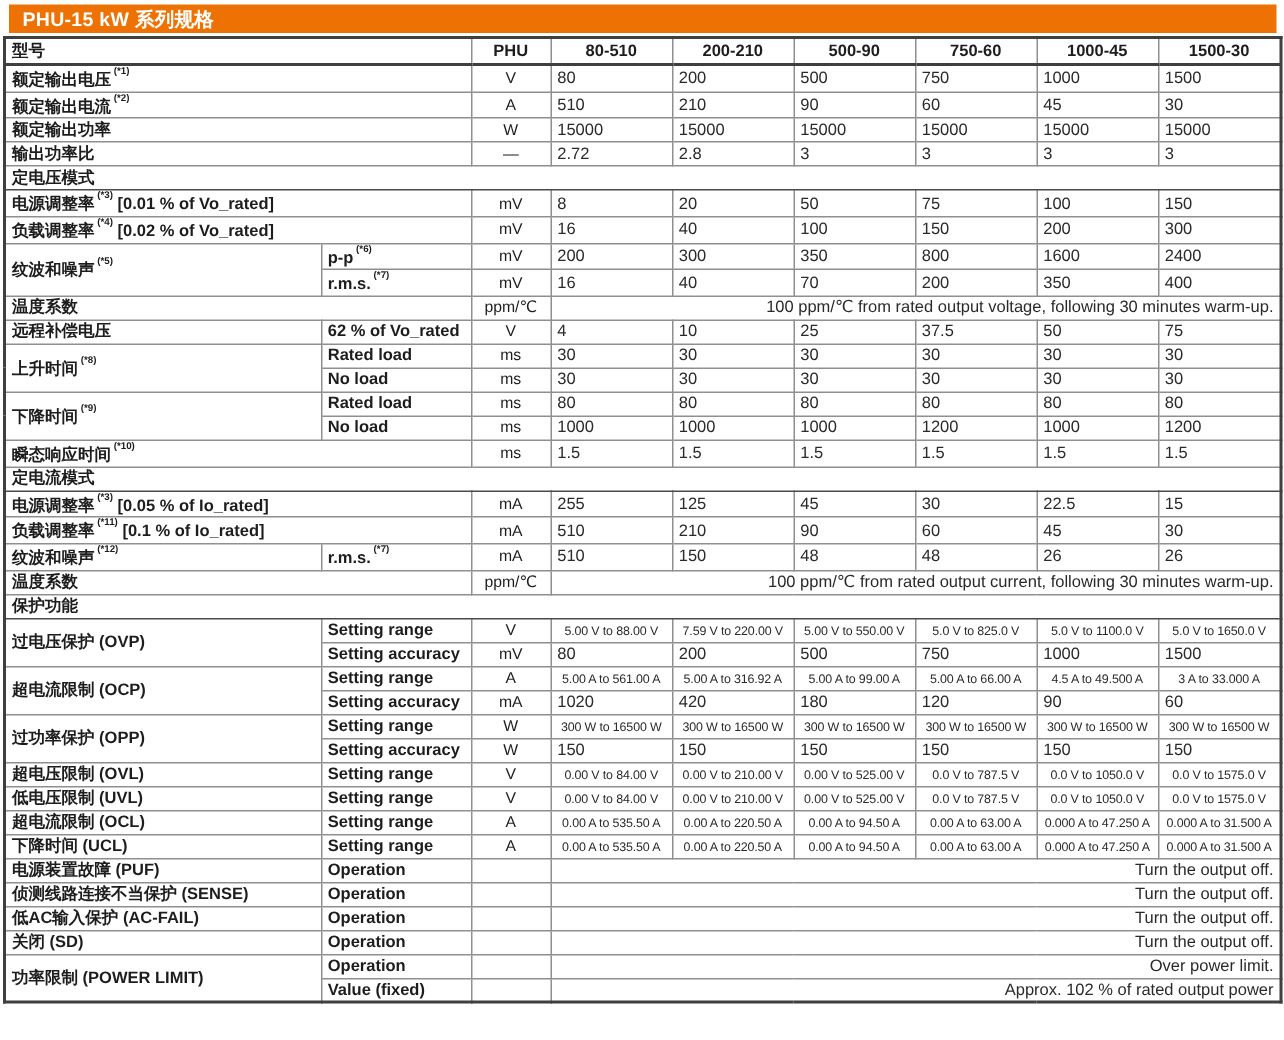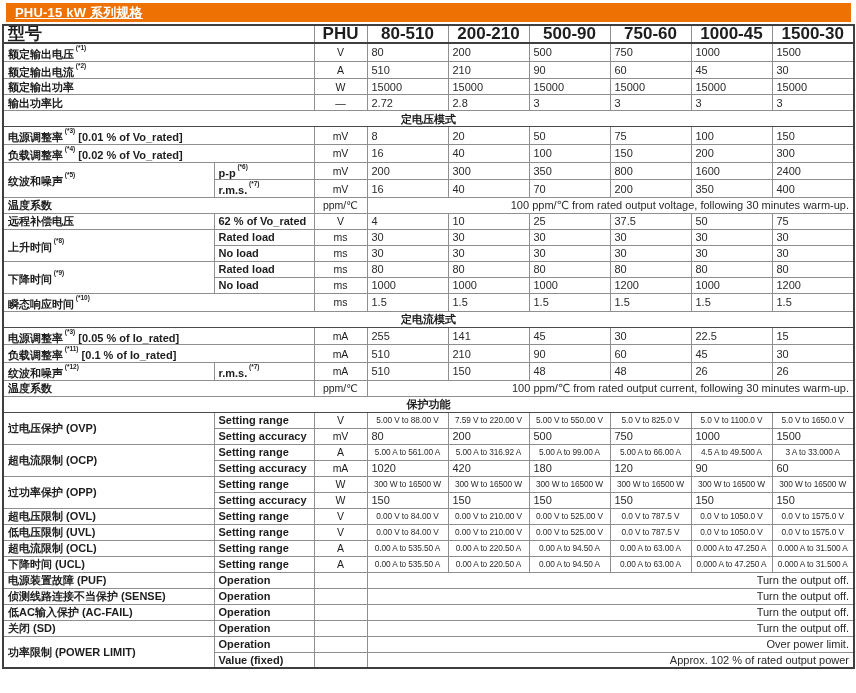--- a/index.html
+++ b/index.html
@@ -19,41 +19,41 @@
     border-collapse:collapse; table-layout:fixed;
     border:2px solid #3f3f3f;
   }
   th, td {
     border:1px solid #8f8f8f;
     height:16px; line-height:14px;
     padding:0 4px; overflow:hidden; white-space:nowrap;
     font-size:11px; color:#1d1d1d; vertical-align:middle;
   }
   thead th {
-    font-weight:bold; font-size:17px; height:18px;
+    font-weight:bold; font-size:11px; height:18px;
     border-bottom:2.5px solid #3f3f3f; text-align:center;
   }
   thead th.modelcol-label { text-align:left; }
   td.label   { font-weight:bold; }
   td.sublabel{ font-weight:bold; }
   td.unit    { text-align:center; font-size:10.5px; padding:0 1px; }
   td.value   { text-align:left; color:#2a2a2a; }
   td.value.small { font-size:8.3px; text-align:center; padding:0 1px; letter-spacing:-0.1px; }
   td.spanval { text-align:right; color:#2a2a2a; }
   tr.section td {
     font-weight:bold;
-    border-top:1.5px solid #4a4a4a; border-bottom:1.5px solid #4a4a4a;text-align:center;
+    border-top:1.5px solid #4a4a4a; border-bottom:1.5px solid #4a4a4a;
   }
   tr.g td, tr.g > td.label { border-top:1.5px solid #4a4a4a; }
   sup.fn { font-size:6.5px; font-weight:bold; position:relative; top:-3px; letter-spacing:0; }
 </style>
 </head>
 <body>
 
-<div class="titlebar" style="background: rgb(238, 114, 3); text-decoration: underline;">
+<div class="titlebar" style="background: rgb(238, 114, 3);">
   <span>PHU-15 kW 系列规格</span>
 </div>
 
 <table class="spec">
   <colgroup>
     <col style="width:211px">
       <col style="width:100px">
       <col style="width:53px">
     <col style="width:81px">
       <col style="width:81px">
@@ -227,21 +227,21 @@
         <td class="value">1.5</td>
         <td class="value">1.5</td>
       </tr>
       <tr class="section">
         <td colspan="9">定电流模式</td>
       </tr>
       <tr>
         <td class="label" colspan="2">电源调整率<sup class="fn"> (*3)</sup> [0.05 % of Io_rated]</td>
         <td class="unit">mA</td>
         <td class="value">255</td>
-        <td class="value">141</td>
+        <td class="value">125</td>
         <td class="value">45</td>
         <td class="value">30</td>
         <td class="value">22.5</td>
         <td class="value">15</td>
       </tr>
       <tr>
         <td class="label" colspan="2">负载调整率<sup class="fn"> (*11)</sup> [0.1 % of Io_rated]</td>
         <td class="unit">mA</td>
         <td class="value">510</td>
         <td class="value">210</td>

